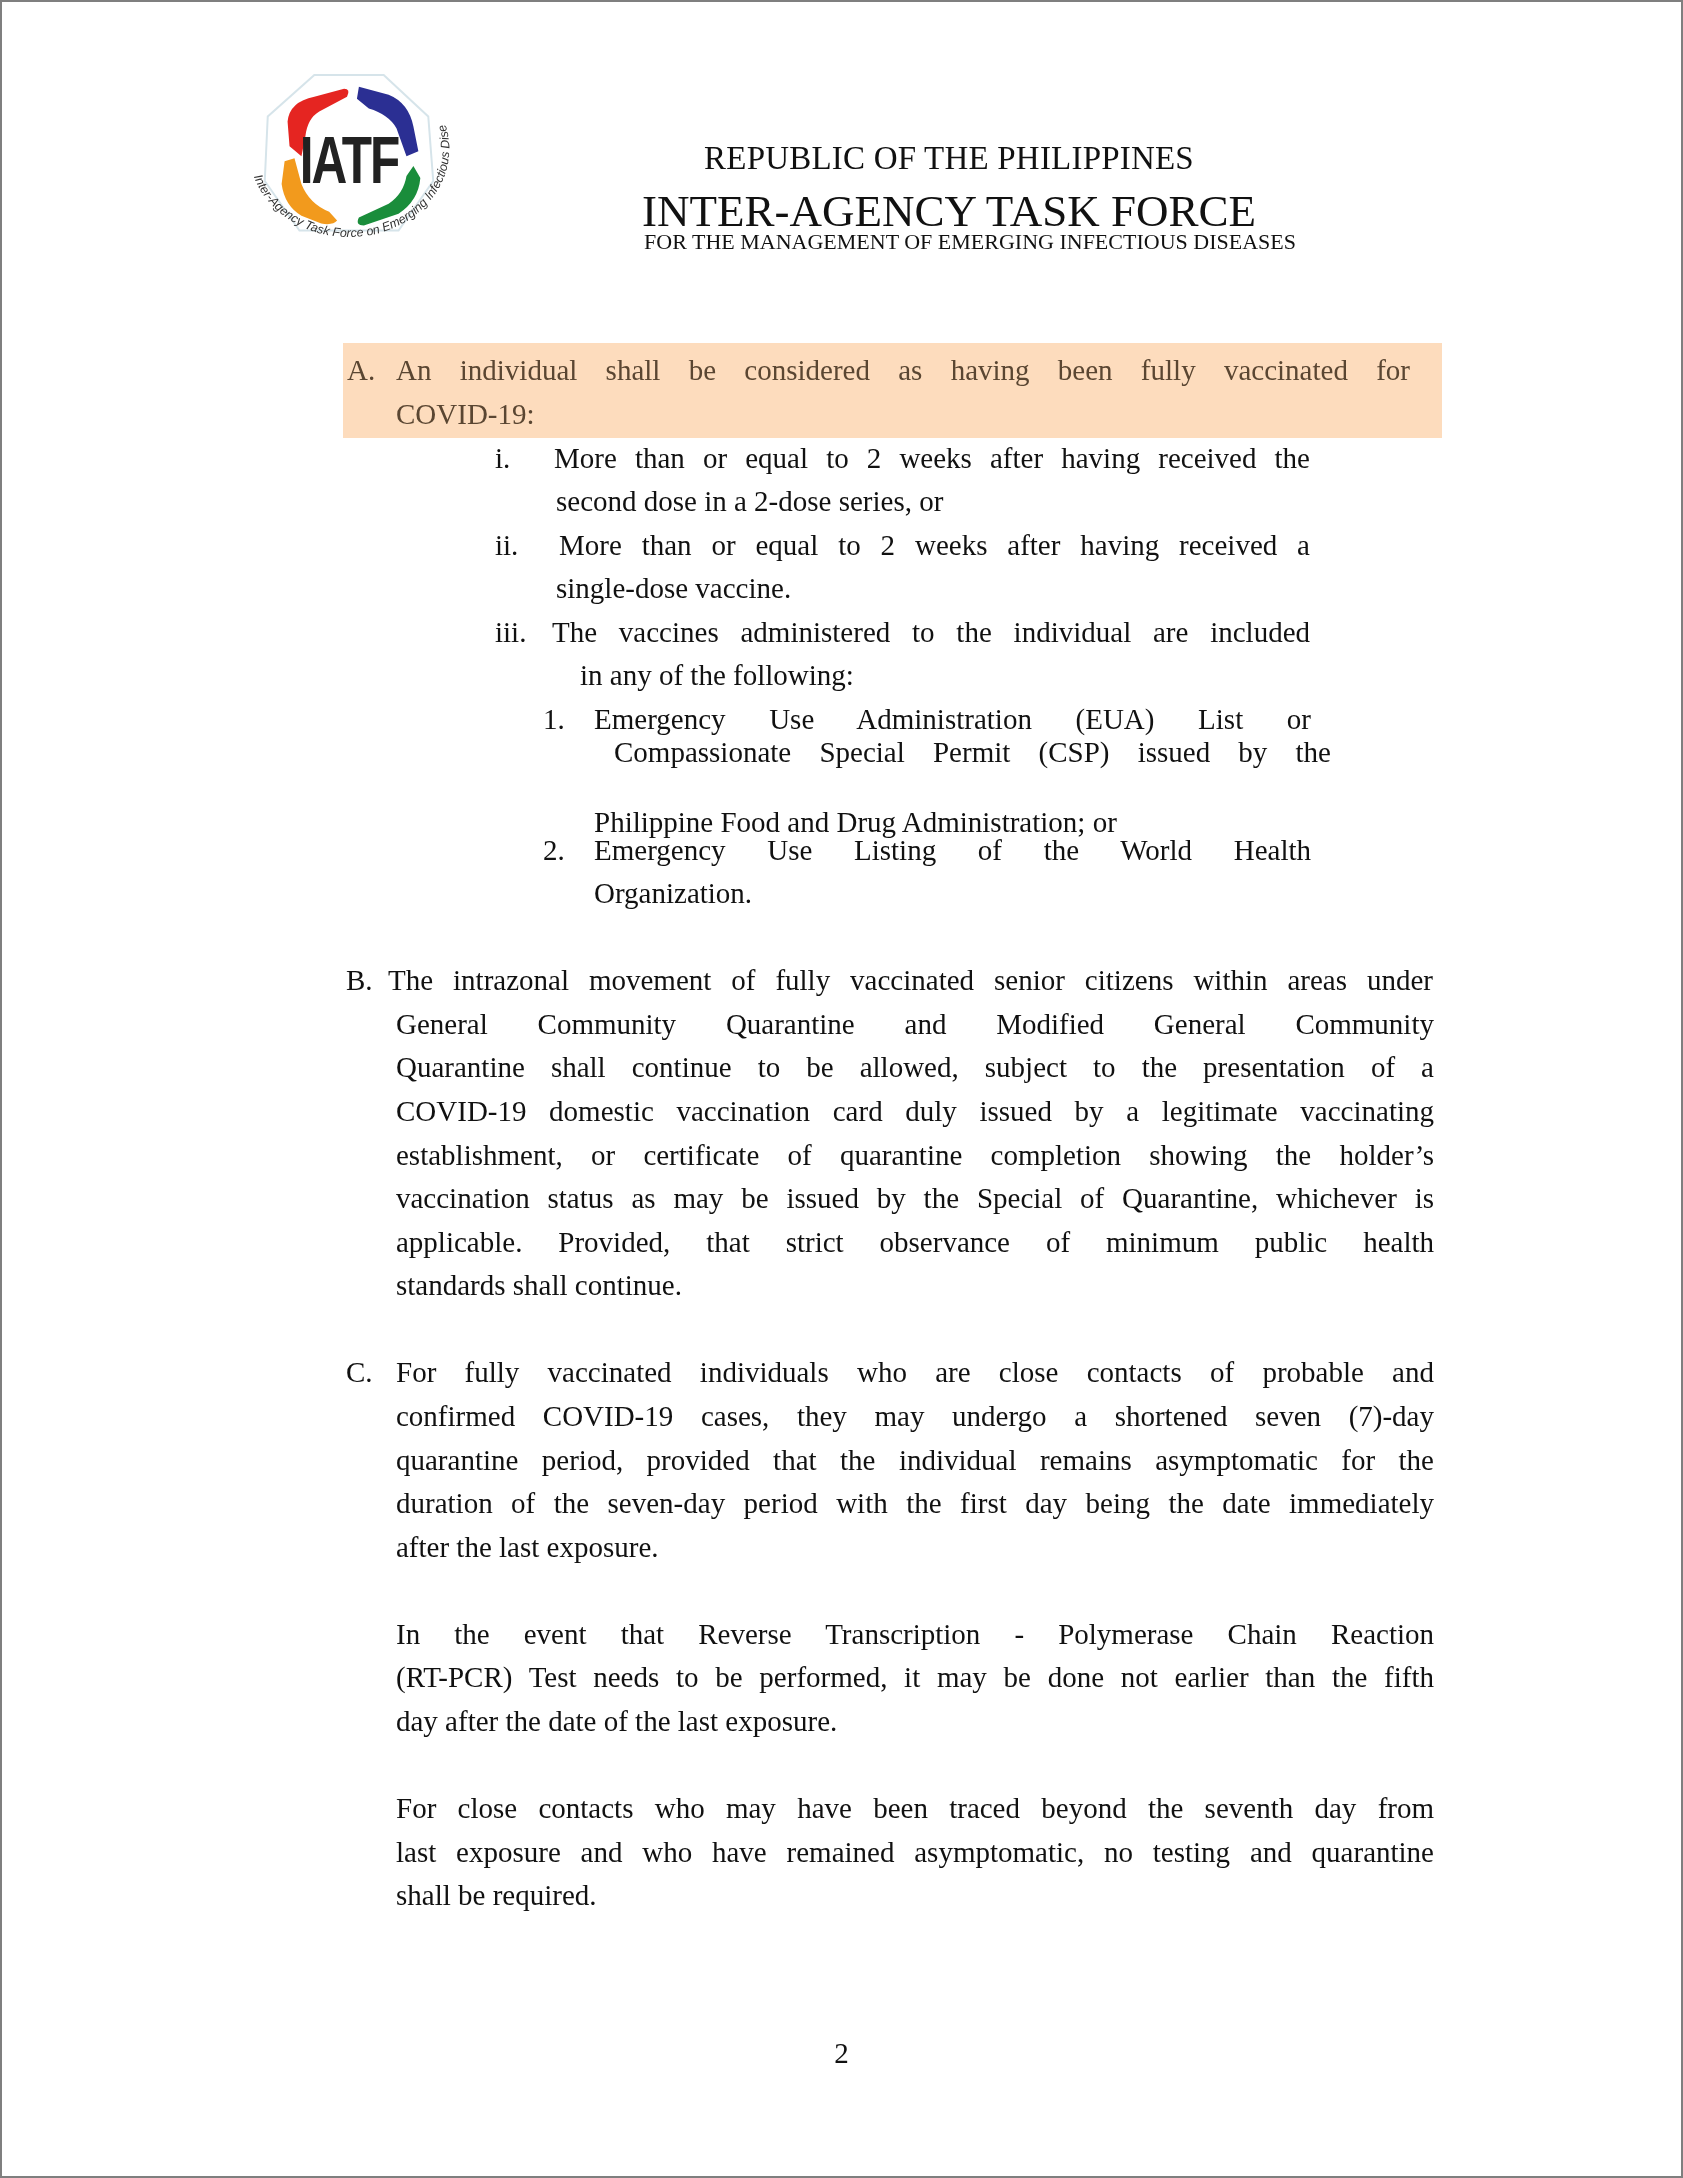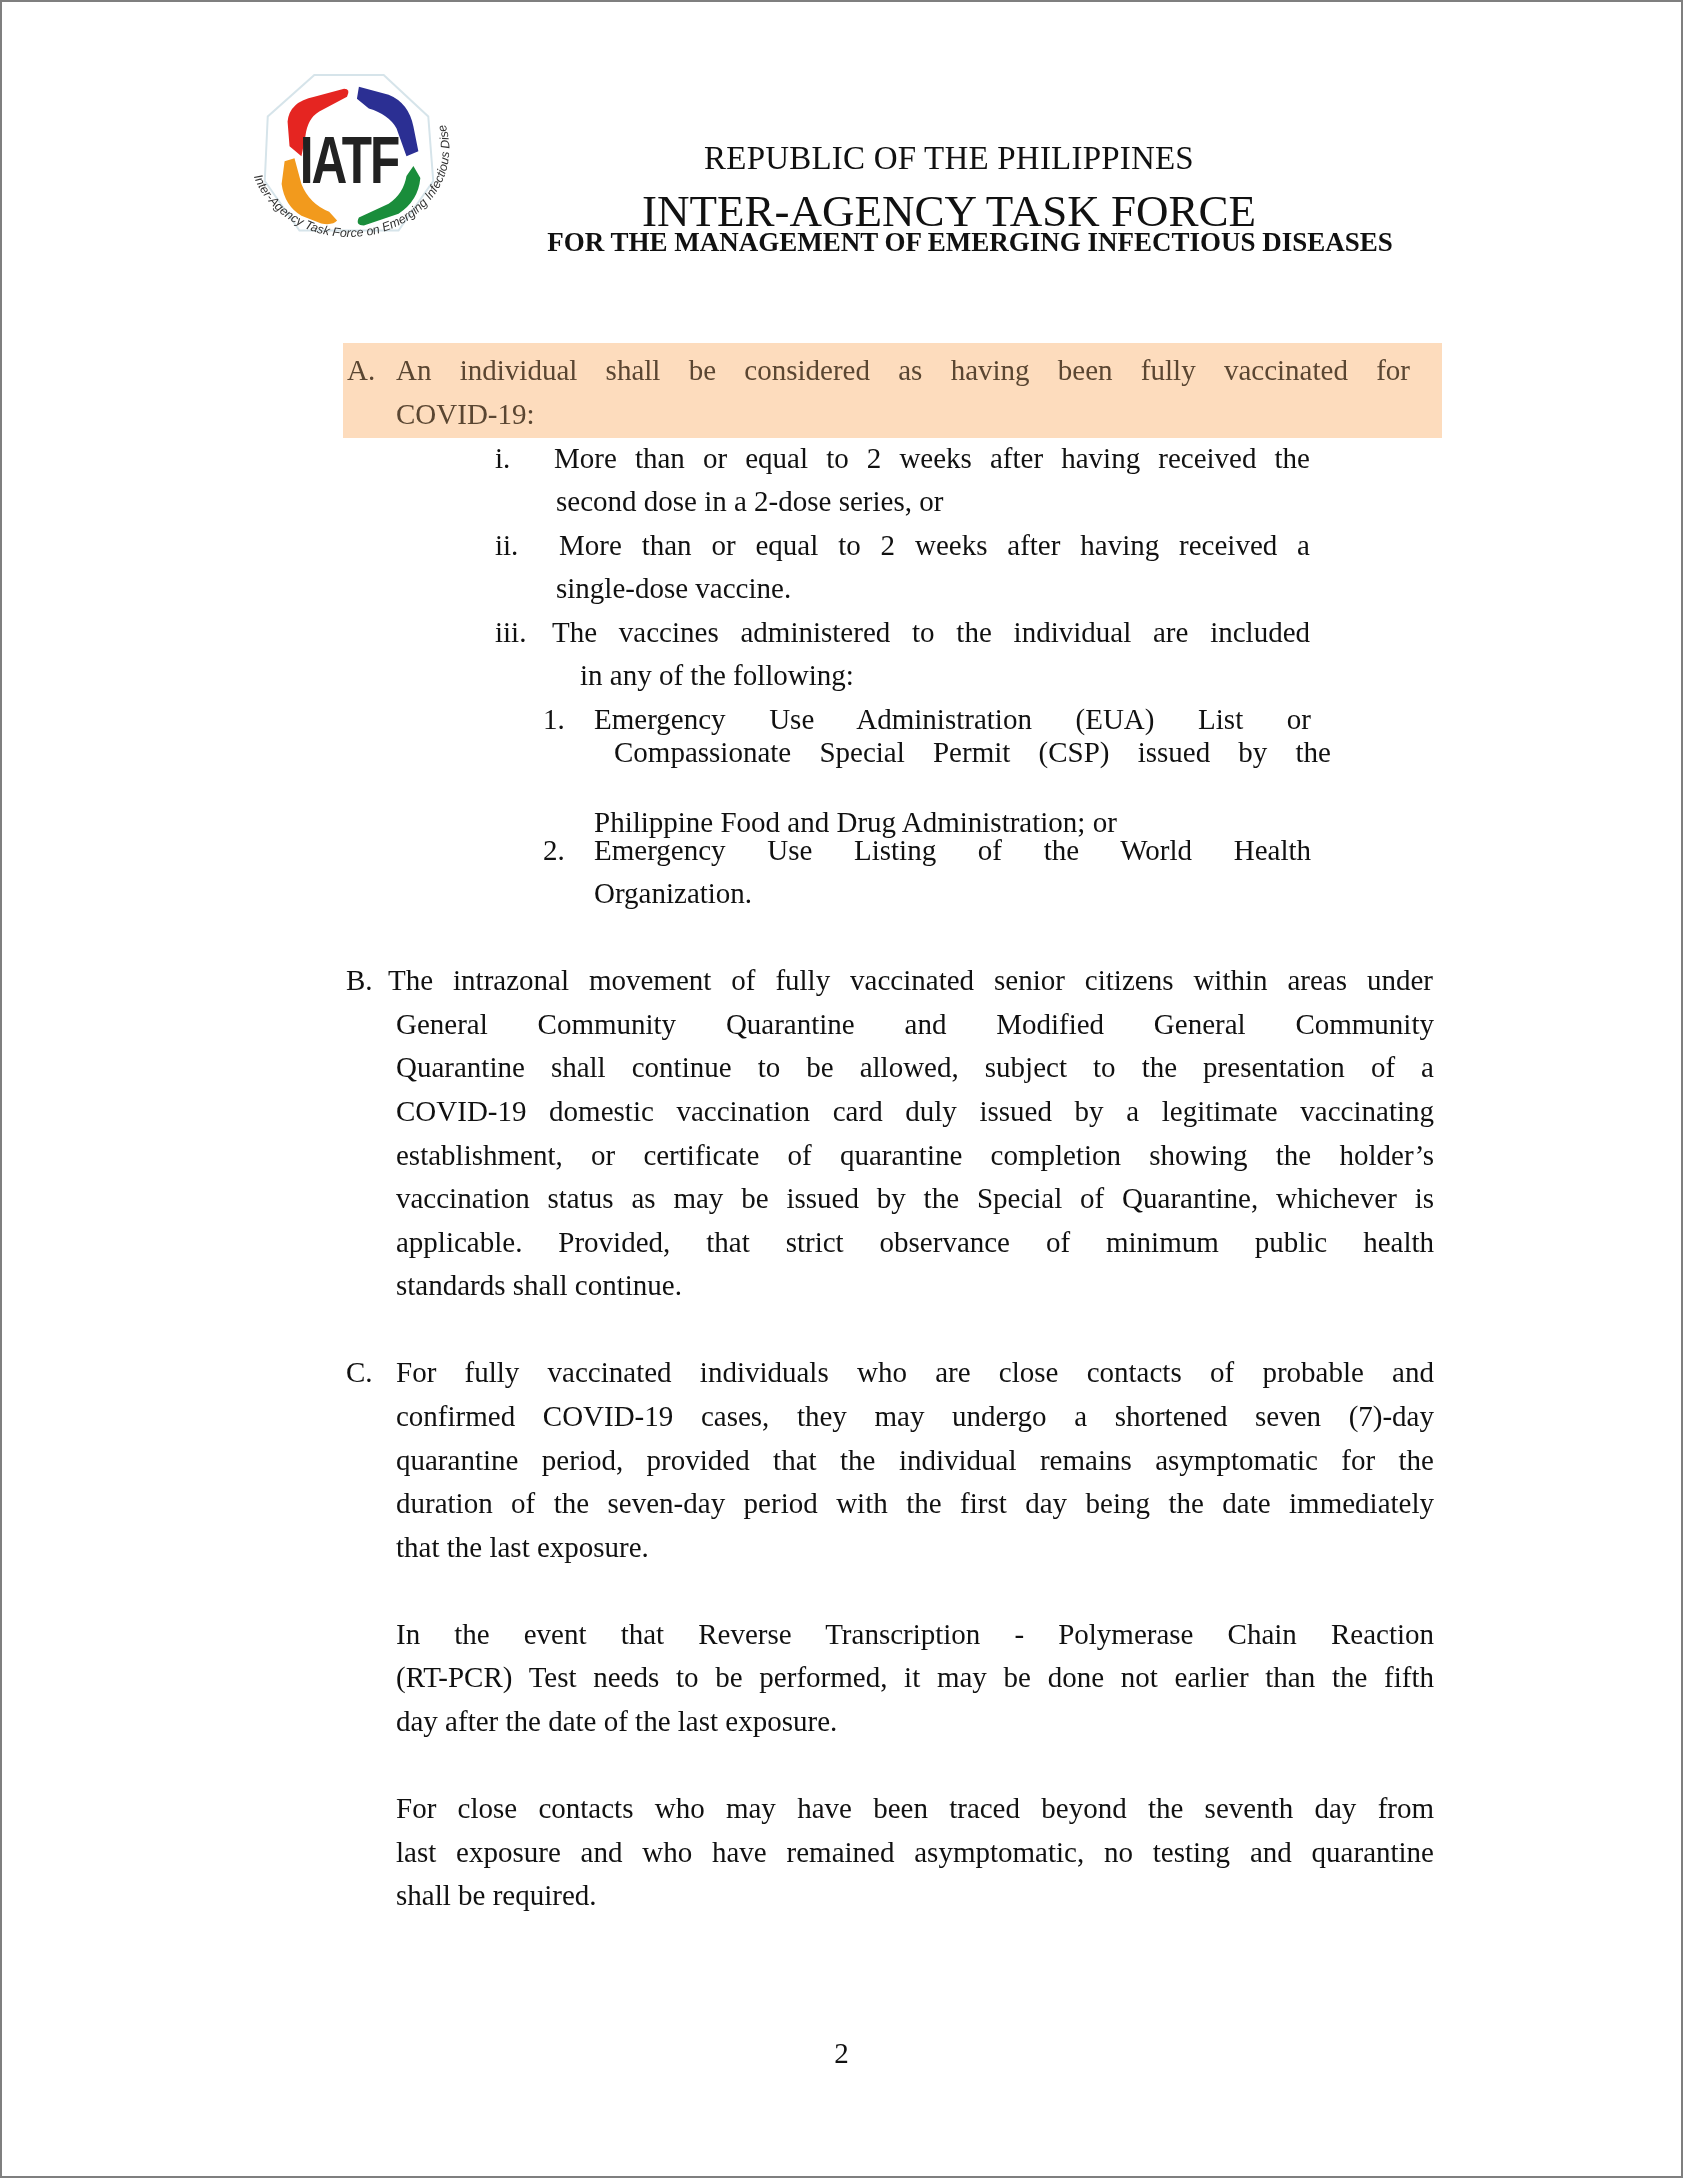--- a/index.html
+++ b/index.html
@@ -31,21 +31,21 @@
     font-size: 33px; line-height: 38px; letter-spacing: 0.2px;
     position: absolute; left: 0; right: 0; top: 0;
     transform: translateX(-21px);
   }
   .header .l2 {
     font-size: 45px; font-weight: normal; line-height: 48px;
     position: absolute; left: 0; right: 0; top: 48px;
     transform: translateX(-21px);
   }
   .header .l3 {
-    font-size: 27px; font-weight: bold; line-height: 32px;
+    font-size: 22px; font-weight: normal; line-height: 32px;
     position: absolute; left: 0; right: 0; top: 87px;
     white-space: nowrap;
   }
   
   .txt {
     position: absolute;
     font-size: 29px;
     line-height: 44px;
     white-space: nowrap;
   }
@@ -133,21 +133,21 @@
 <div class="txt just" style="left:396px;top:1133px;width:1038px;">establishment, or certificate of quarantine completion showing the holder’s</div>
 <div class="txt just" style="left:396px;top:1176px;width:1038px;">vaccination status as may be issued by the Special of Quarantine, whichever is</div>
 <div class="txt just" style="left:396px;top:1220px;width:1038px;">applicable. Provided, that strict observance of minimum public health</div>
 <div class="txt" style="left:396px;top:1263px;">standards shall continue.</div>
 
 <div class="txt" style="left:346px;top:1350px;">C.</div>
 <div class="txt just" style="left:396px;top:1350px;width:1038px;">For fully vaccinated individuals who are close contacts of probable and</div>
 <div class="txt just" style="left:396px;top:1394px;width:1038px;">confirmed COVID-19 cases, they may undergo a shortened seven (7)-day</div>
 <div class="txt just" style="left:396px;top:1438px;width:1038px;">quarantine period, provided that the individual remains asymptomatic for the</div>
 <div class="txt just" style="left:396px;top:1481px;width:1038px;">duration of the seven-day period with the first day being the date immediately</div>
-<div class="txt" style="left:396px;top:1525px;">that the last exposure.</div>
+<div class="txt" style="left:396px;top:1525px;">after the last exposure.</div>
 
 <div class="txt just" style="left:396px;top:1612px;width:1038px;">In the event that Reverse Transcription - Polymerase Chain Reaction</div>
 <div class="txt just" style="left:396px;top:1655px;width:1038px;">(RT-PCR) Test needs to be performed, it may be done not earlier than the fifth</div>
 <div class="txt" style="left:396px;top:1699px;">day after the date of the last exposure.</div>
 
 <div class="txt just" style="left:396px;top:1786px;width:1038px;">For close contacts who may have been traced beyond the seventh day from</div>
 <div class="txt just" style="left:396px;top:1830px;width:1038px;">last exposure and who have remained asymptomatic, no testing and quarantine</div>
 <div class="txt" style="left:396px;top:1873px;">shall be required.</div>
 
 <div class="pnum">2</div>

